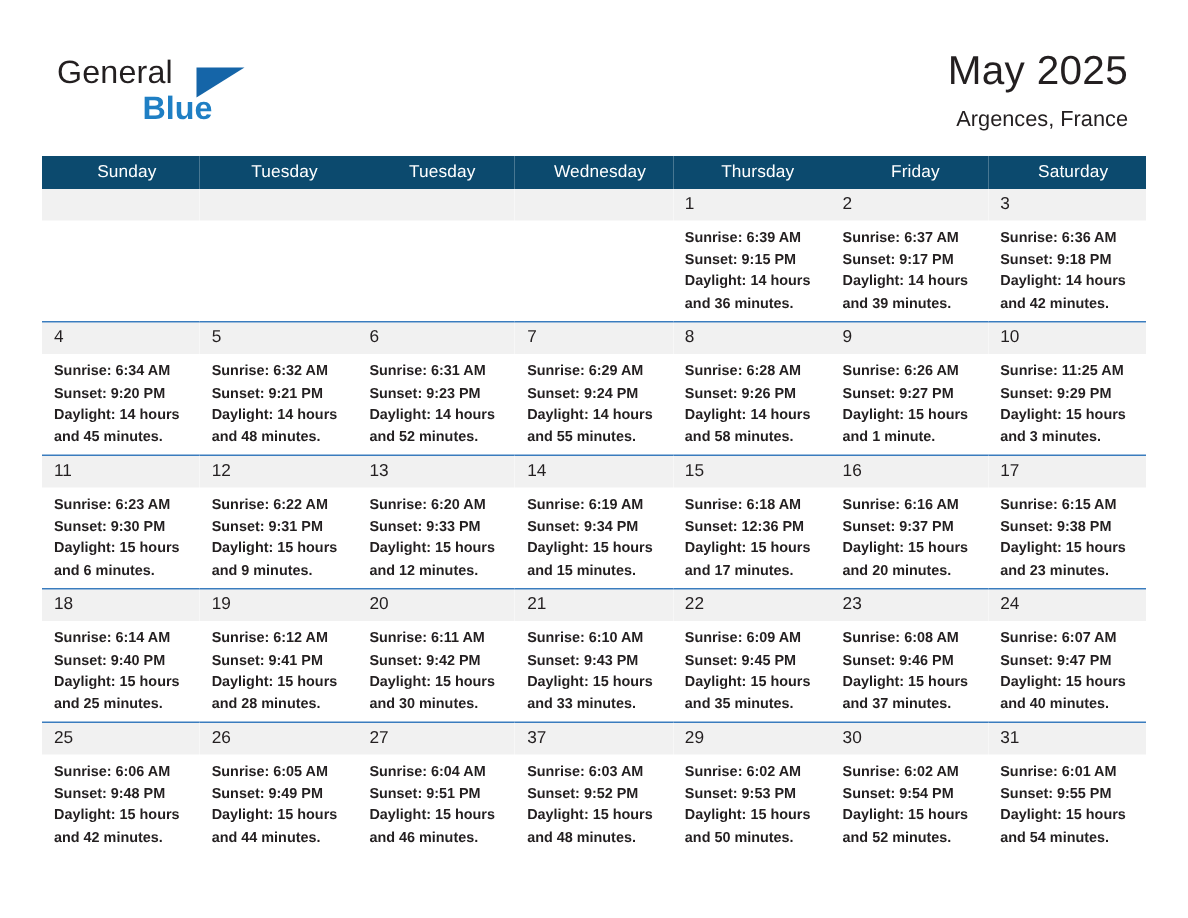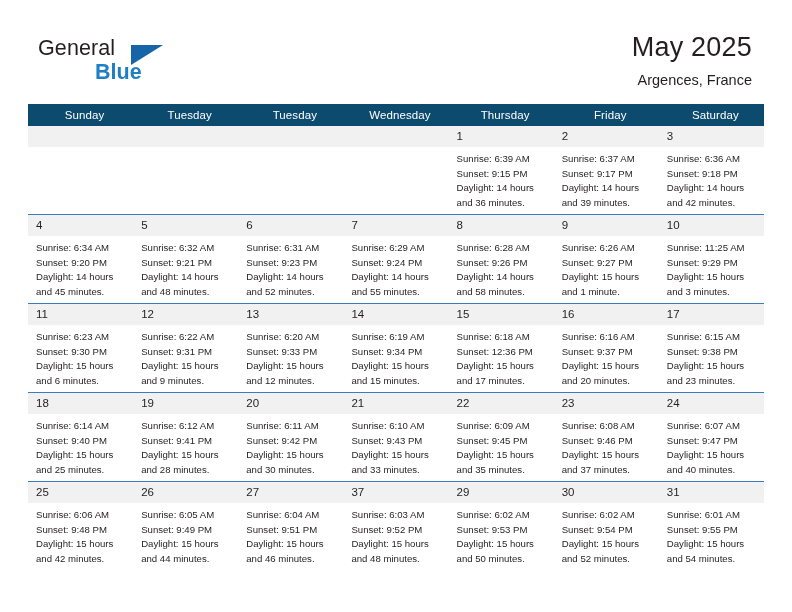--- a/index.html
+++ b/index.html
@@ -124,20 +124,21 @@
     line-height: 13px;
   }
   td.empty .daynum {
     color: transparent;
   }
   .lines {
     padding: 5px 6px 0 8px;
     font-size: 9.6px;
     line-height: 14.6px;
     color: #231f20;
+    font-weight: bold;
   }
   .lines div {
     white-space: nowrap;
   }
 </style>
 </head>
 <body>
 
 <div class="page">
 

